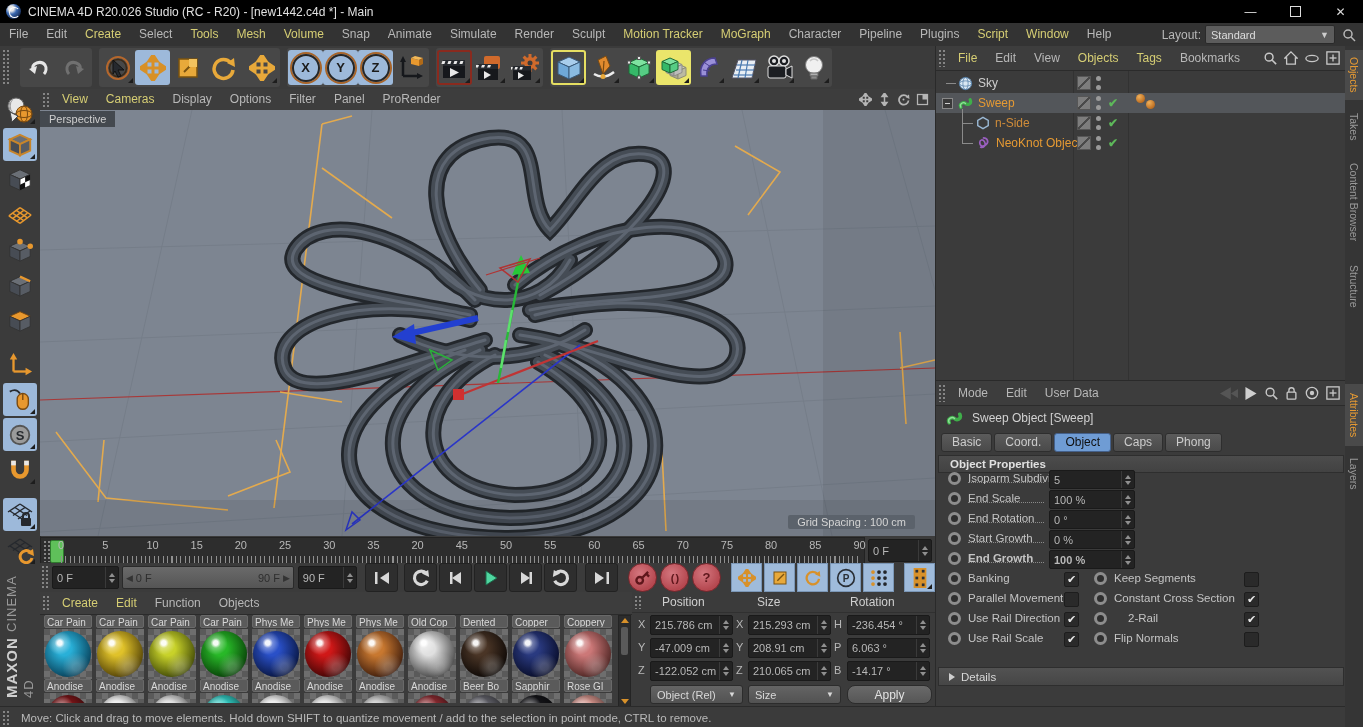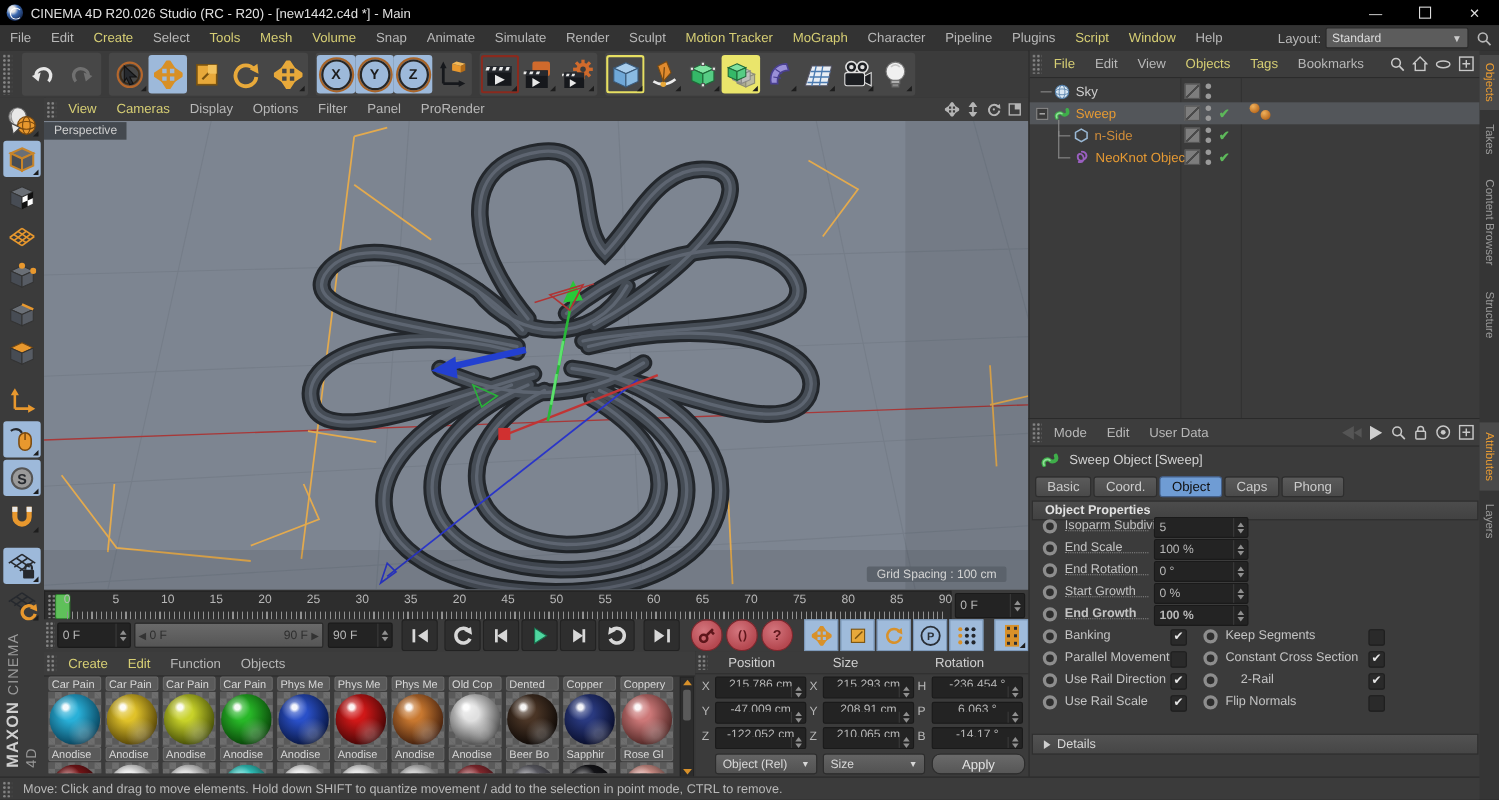--- a/index.html
+++ b/index.html
@@ -77,21 +77,21 @@
   .partial{width:48px;height:10px;margin-top:1px;overflow:hidden;background-color:#5a5a5a;background-image:linear-gradient(45deg,#6e6e6e 25%,transparent 25%,transparent 75%,#6e6e6e 75%),linear-gradient(45deg,#6e6e6e 25%,transparent 25%,transparent 75%,#6e6e6e 75%);background-size:12px 12px;background-position:0 0,6px 6px;display:flex;justify-content:center;}
   .psphere{width:42px;height:42px;border-radius:50%;margin-top:2px;background:radial-gradient(circle at 35% 30%,rgba(255,255,255,.5) 0 8%,rgba(255,255,255,0) 30%),radial-gradient(circle at 45% 40%,var(--c3) 30%,#000 100%);}
   .matscroll{position:absolute;right:1px;top:23px;width:11px;height:90px;background:#2c2c2c;border:1px solid #242424;display:flex;flex-direction:column;align-items:center;}
   .matscroll .sthumb{width:7px;height:28px;background:#5a5a5a;border-radius:2px;margin:2px 0;}
   .satri{width:0;height:0;border-left:4px solid transparent;border-right:4px solid transparent;margin:2px 0;}
   
   .coordpanel{left:632px;top:592px;width:303px;height:114px;background:#3b3b3b;position:absolute;font-size:11px;}
   .coordhead{height:20px;display:flex;align-items:center;border-bottom:1px solid #303030;}
   .coordhead span{color:#cfcfcf;font-size:12px;}
   .clabel{position:absolute;color:#b8b8b8;font-size:11px;}
-  .cfield{position:absolute;height:18px;flex-direction:column;}
+  .cfield{position:absolute;height:18px;}
   .cdrop{position:absolute;height:17px;background:linear-gradient(#646464,#525252);border:1px solid #2c2c2c;border-radius:3px;color:#d8d8d8;font-size:11px;display:flex;align-items:center;padding:0 6px;}
   .cdrop .chev{margin-left:auto;font-size:8px;}
   .applybtn{position:absolute;height:17px;background:linear-gradient(#6a6a6a,#565656);border:1px solid #2c2c2c;border-radius:8px;color:#e2e2e2;font-size:12px;display:flex;align-items:center;justify-content:center;}
   
   .objpanel{left:935px;top:46px;width:410px;height:334px;background:#3b3b3b;border-left:1px solid #2a2a2a;position:absolute;overflow:hidden;}
   .panelmenu{height:24px;background:#3d3d3d;border-bottom:1px solid #2b2b2b;display:flex;align-items:center;font-size:12px;}
   .pmicons{margin-left:auto;display:flex;align-items:center;gap:7px;margin-right:6px;}
   .colsep{position:absolute;top:25px;bottom:0;width:1px;background:#323232;}
   .orow{position:absolute;left:0;width:410px;height:20px;display:flex;align-items:center;font-size:12px;}
   .orow.sel{background:#53565a;}

